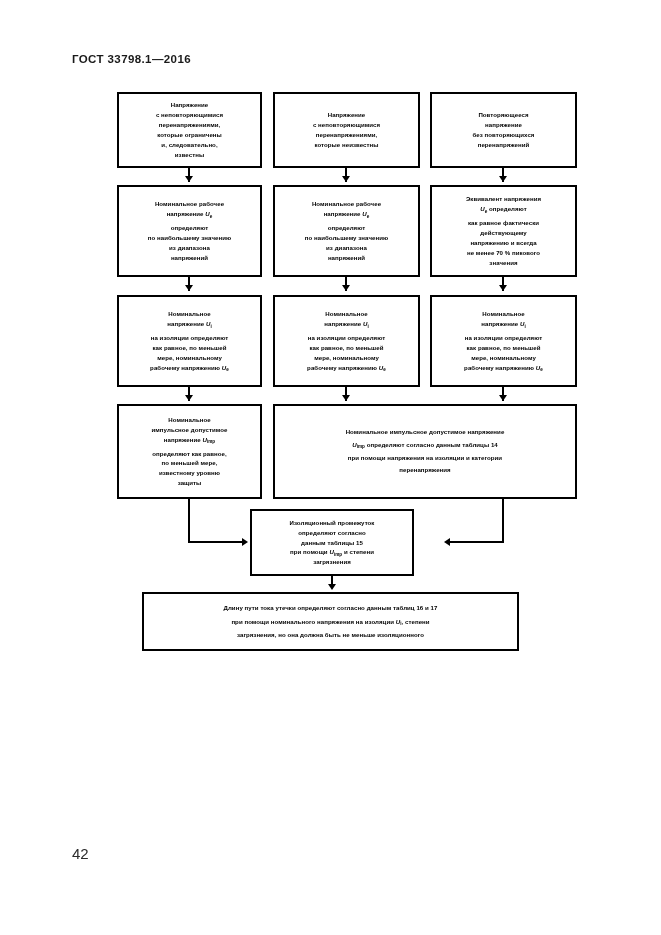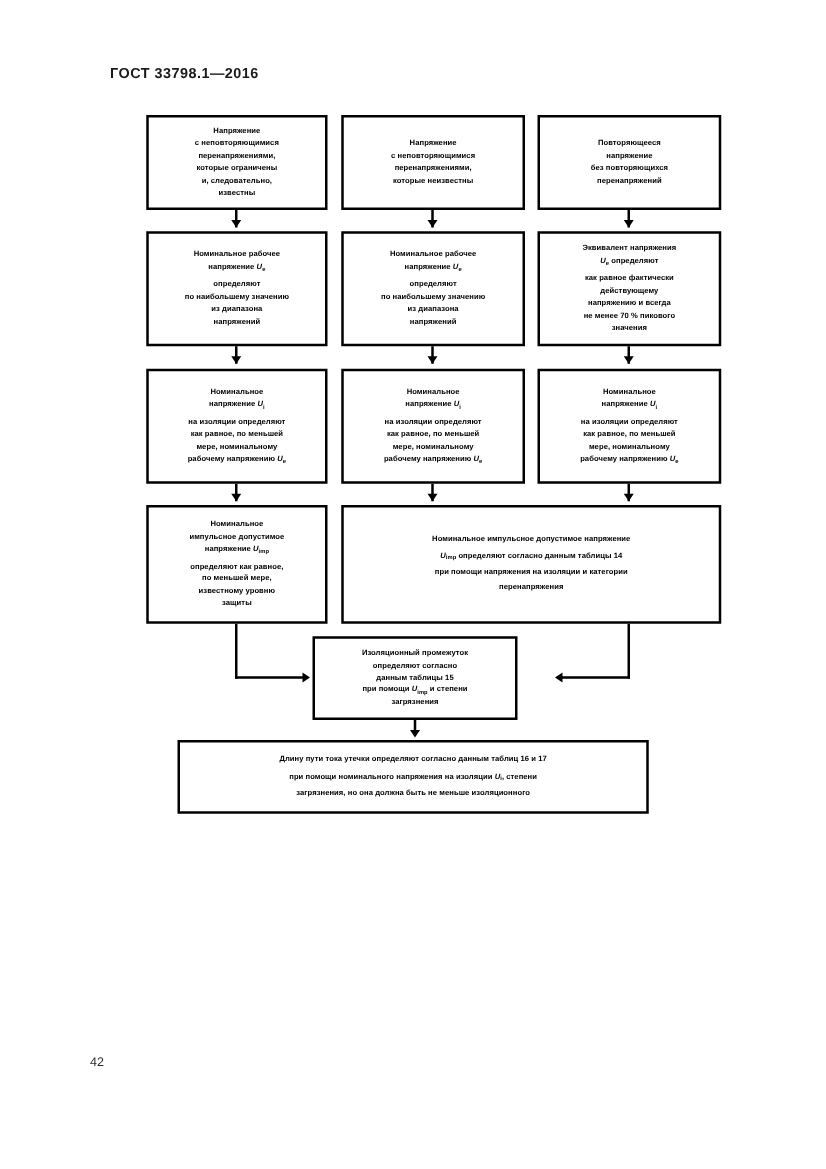--- a/index.html
+++ b/index.html
@@ -25,29 +25,28 @@
 
   
   .doc-header {
     position: absolute;
     left: 72px;
     top: 53px;
     font-size: 11.5px;
     font-weight: bold;
     letter-spacing: 0.4px;
     color: #1a1a1a;
-    margin-left: 16px;
   }
 
   
   .page-number {
     position: absolute;
     left: 72px;
     top: 845px;
-    font-size: 10px;
+    font-size: 15px;
     color: #2b2b2b;
   }
 
   
   .figure-caption {
     position: absolute;
     left: 0;
     top: 673px;
     width: 661px;
     text-align: center;

